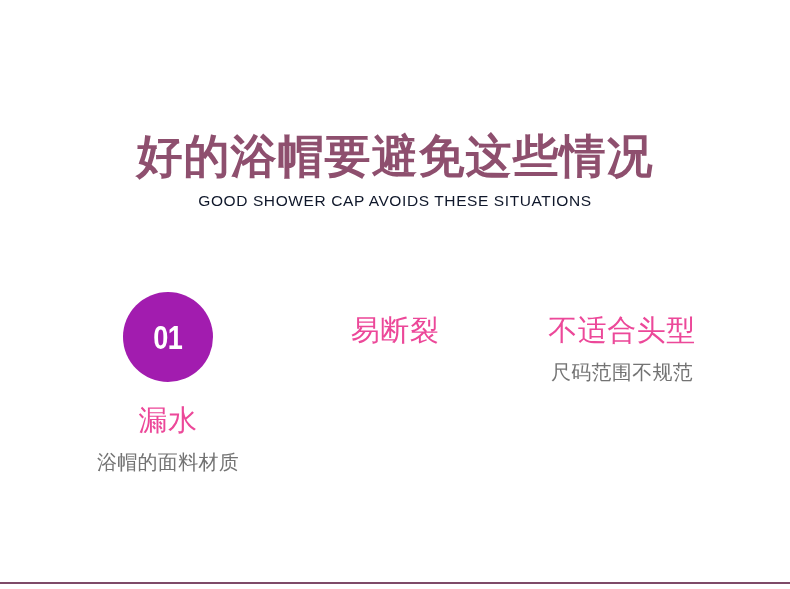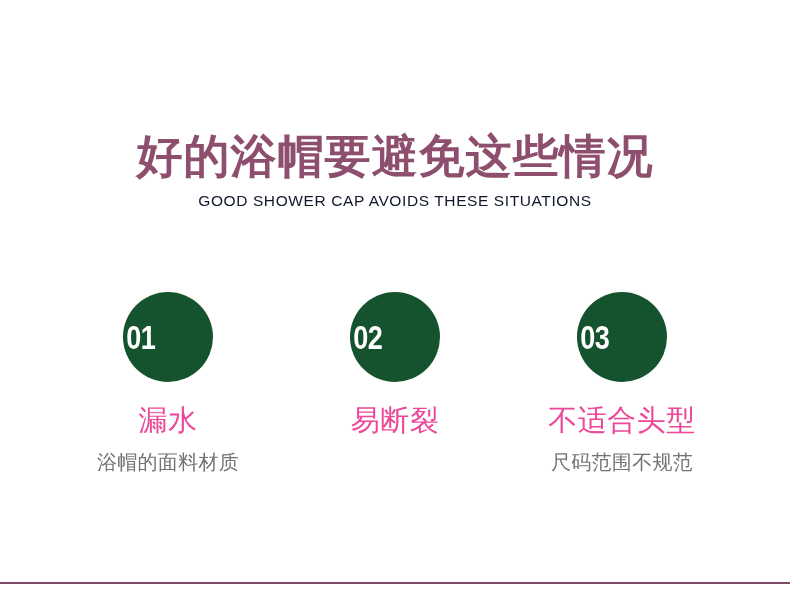--- a/index.html
+++ b/index.html
@@ -69,24 +69,24 @@
     display: flex;
     flex-direction: column;
     align-items: center;
     text-align: center;
   }
 
   .badge {
     width: 90px;
     height: 90px;
     border-radius: 50%;
-    background: #14532d;
+    background: #a21caf;
     display: flex;
     align-items: center;
-    justify-content: flex-start;
+    justify-content: center;
     flex: none;
   }
 
   .badge-number {
     color: #ffffff;
     font-size: 33px;
     line-height: 33px;
     font-weight: bold;
     letter-spacing: -0.5px;
     transform: scaleX(0.82);
@@ -137,30 +137,24 @@
 
     <div class="card">
       <div class="badge">
         <span class="badge-number">01</span>
       </div>
       <div class="card-title">漏水</div>
       <div class="card-desc">浴帽的面料材质</div>
     </div>
 
     <div class="card">
-      <div class="badge">
-        <span class="badge-number">02</span>
-      </div>
       <div class="card-title">易断裂</div>
     </div>
 
     <div class="card">
-      <div class="badge">
-        <span class="badge-number">03</span>
-      </div>
       <div class="card-title">不适合头型</div>
       <div class="card-desc">尺码范围不规范</div>
     </div>
 
   </div>
 
   <div class="footer-rule"></div>
 
 </div>
 

